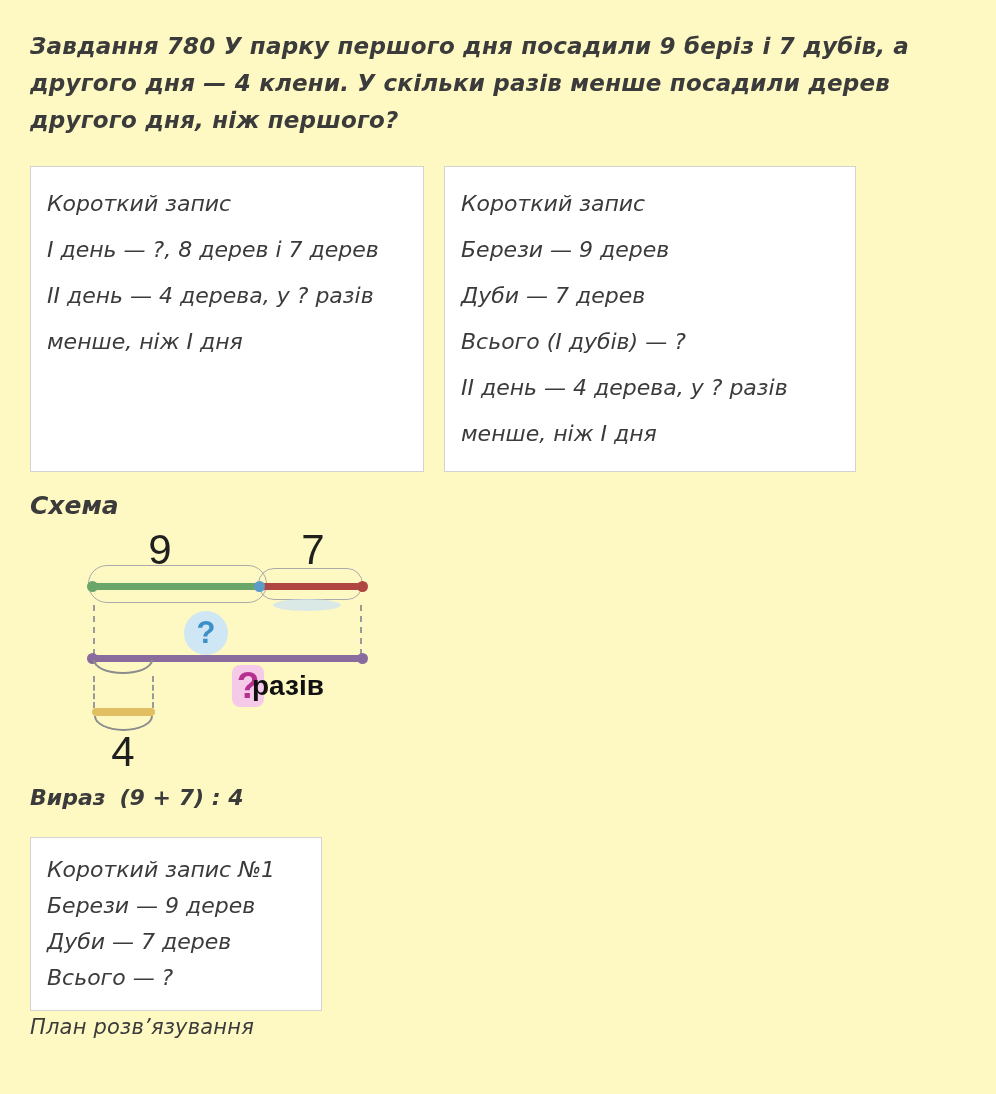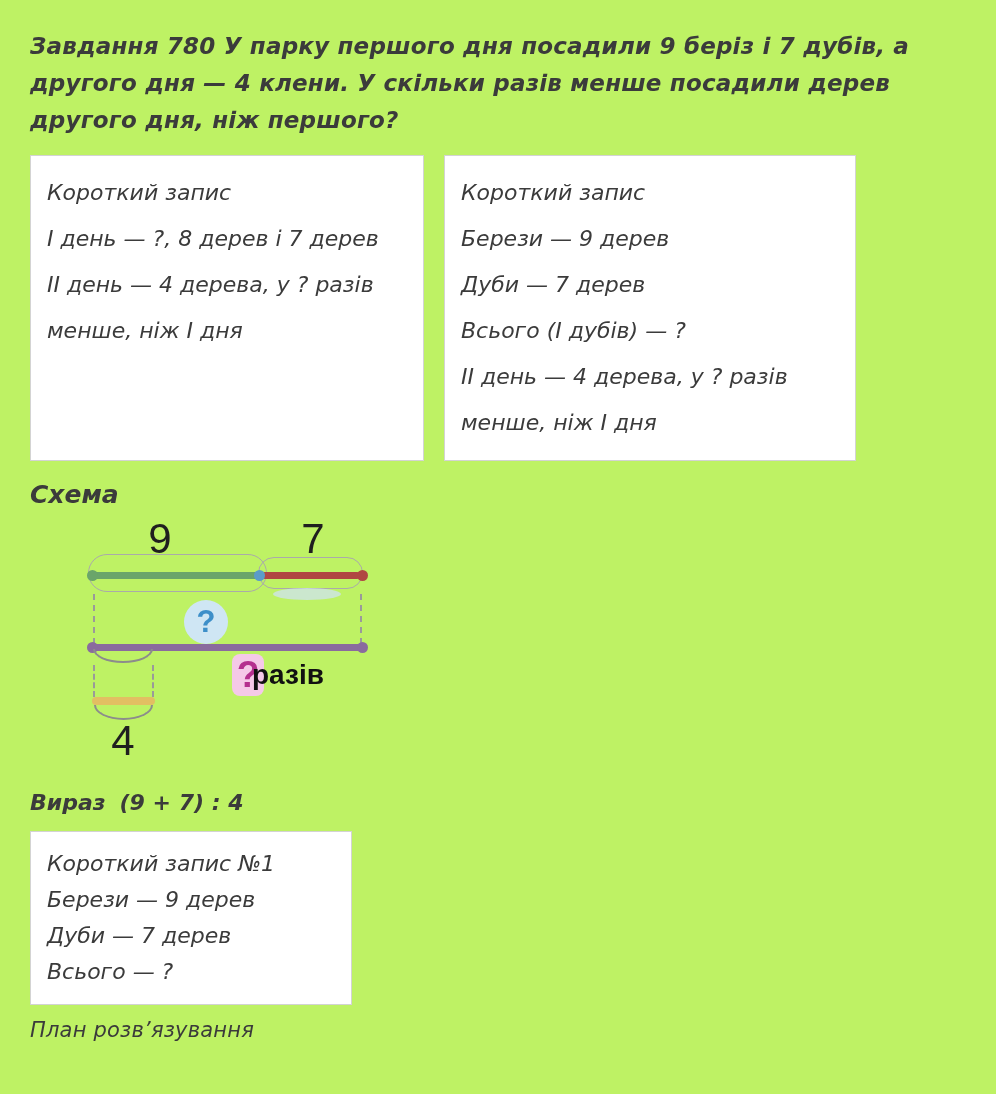--- a/index.html
+++ b/index.html
@@ -6,33 +6,33 @@
     --text:#3b3b3b; --border:#d3d3d3;
     --bar-green:#6aa56a; --bar-red:#b04642; --dot-blue:#5b9cc9;
     --bar-purple:#8a6b9e; --bar-yellow:#e2bf62;
     --question-circle-bg:#cfe6f4; --question-circle-fg:#3d8fc9;
     --question-pink-bg:#f5c9e8; --question-pink-fg:#b5308f;
     --outline-gray:#aaaaaa;
   }
   *{box-sizing:border-box;margin:0;padding:0;}
   html,body{background:#ffffff;}
   body{width:996px;height:1094px;overflow:hidden;}
-  .page{width:996px;height:1094px;padding:28px 30px 0 30px;background:#bef264;}
+  .page{width:996px;height:1094px;padding:28px 30px 0 30px;background:#fef9c3;}
 
   .hand{font-family:"DejaVu Sans",sans-serif;font-style:italic;color:var(--text);}
   .title{font-size:23px;font-weight:600;line-height:37px;width:940px;letter-spacing:.2px;}
 
-  .rec-table{display:flex;gap:20px;margin-top:16px;width:826px;border-radius:13px;}
+  .rec-table{display:flex;gap:20px;margin-top:27px;width:826px;border-radius:13px;}
   .cell{border:1px solid var(--border);padding:14px 16px;background:#fff;}
   .t1 .cell{min-height:234px;}
   .t1 .cell.left{width:394px;}
   .t1 .cell.right{width:412px;}
   .t1 .line{font-size:22px;font-weight:500;line-height:46px;}
   .t2 .cell{min-height:162px;}
-  .t2 .cell.left{width:322px;}
+  .t2 .cell.left{width:292px;}
   .t2 .cell.right{width:514px;}
   .t2 .line{font-size:22px;font-weight:500;line-height:36px;}
 
   .section-label{font-size:25px;font-weight:600;margin-top:19px;}
 
   
   .diagram{position:relative;width:380px;height:252px;margin:3px 0 0 30px;}
   .diagram .num{position:absolute;font-family:"Liberation Sans",sans-serif;
     font-size:42px;color:#1f1f1f;width:60px;text-align:center;line-height:42px;}
   .oval{position:absolute;border:1.5px solid var(--outline-gray);border-radius:20px;}
@@ -47,24 +47,24 @@
     display:flex;align-items:center;justify-content:center;}
   .qpink{position:absolute;left:172px;top:142px;width:32px;height:42px;border-radius:8px;
     background:var(--question-pink-bg);color:var(--question-pink-fg);
     font-family:"Liberation Sans",sans-serif;font-weight:800;font-size:37px;
     display:flex;align-items:center;justify-content:center;}
   .times-label{position:absolute;left:192px;top:147px;
     font-family:"Liberation Sans",sans-serif;font-weight:700;font-size:28px;color:#111;}
   .smudge{position:absolute;left:213px;top:76px;width:68px;height:12px;border-radius:50%;
     background:#cfe3f2;opacity:.75;}
 
-  .expr-line{font-size:22px;font-weight:600;margin-top:26px;}
+  .expr-line{font-size:22px;font-weight:600;margin-top:10px;}
   .expr-line .expr-value{margin-left:14px;}
 
-  .bottom{margin-top:14px;}
+  .bottom{margin-top:5px;}
   .bottom p{font-size:21px;font-weight:500;line-height:23px;margin-bottom:14px;letter-spacing:.2px;}
 </style>
 </head>
 <body>
 
 <div class="page">
 
   <p class="hand title">Завдання 780 У парку першого дня посадили 9 беріз і 7 дубів, а другого дня — 4 клени. У скільки разів менше посадили дерев другого дня, ніж першого?</p>
 
   <div class="rec-table t1">

